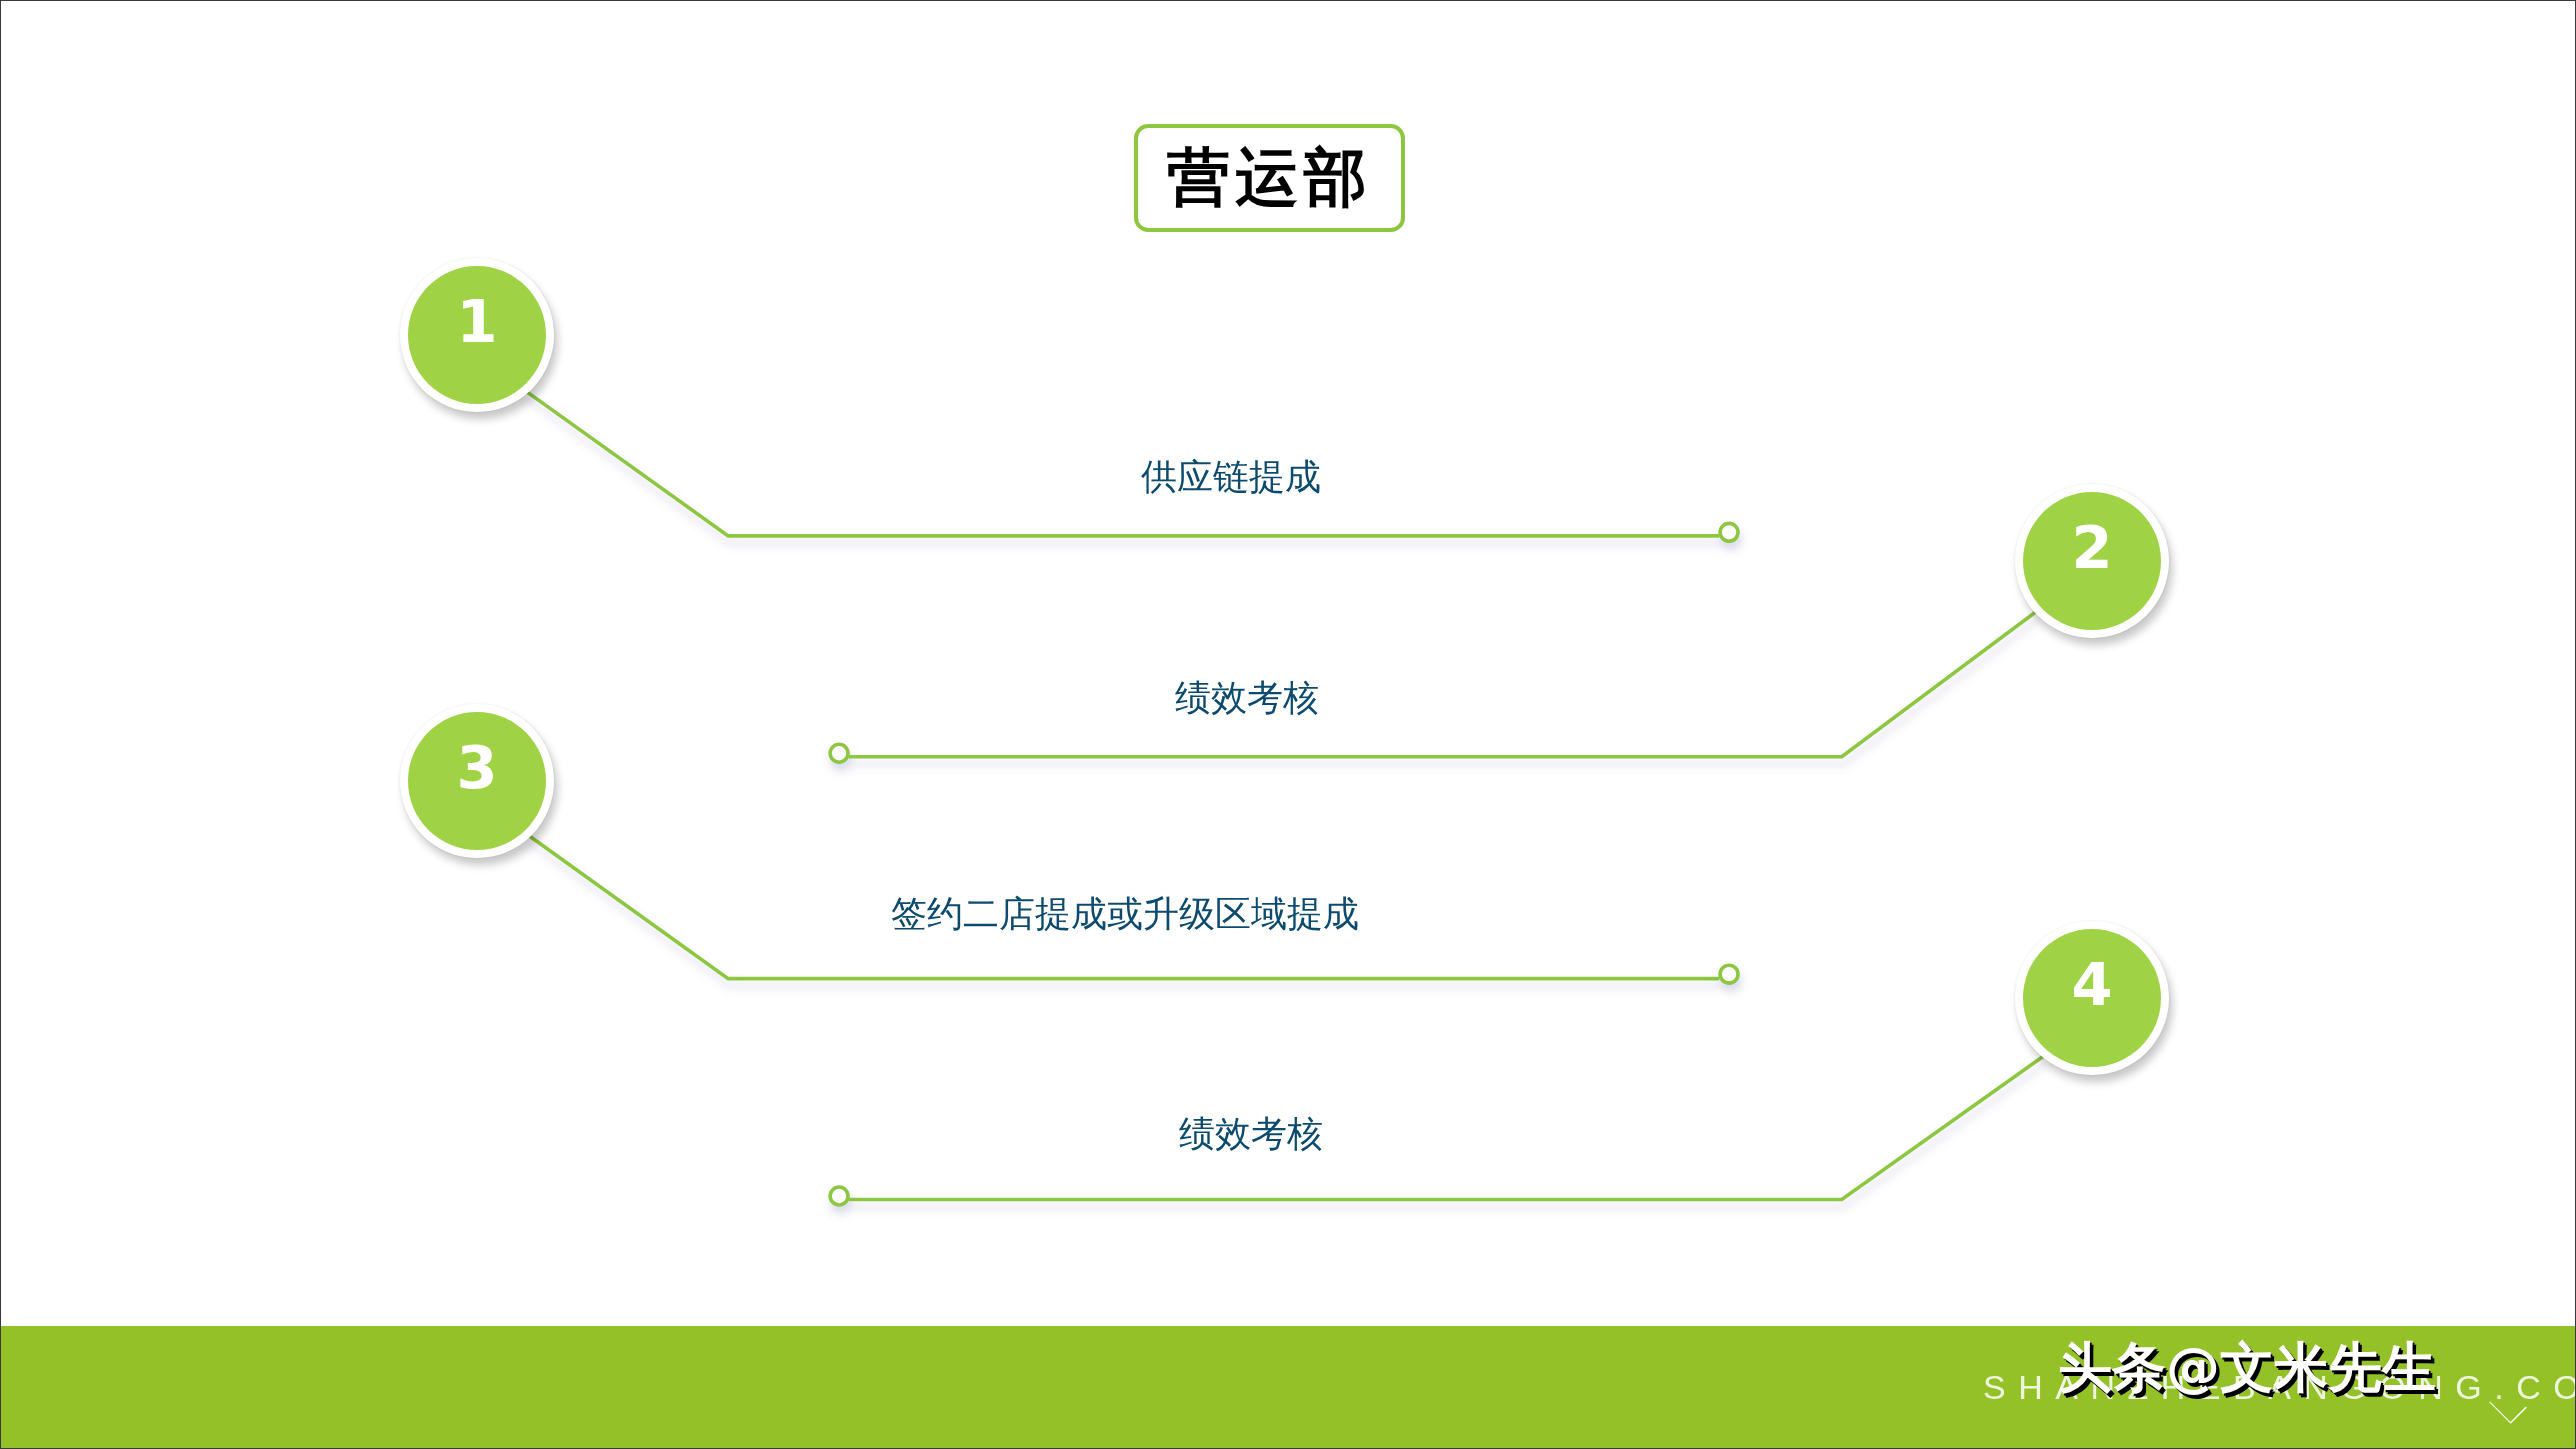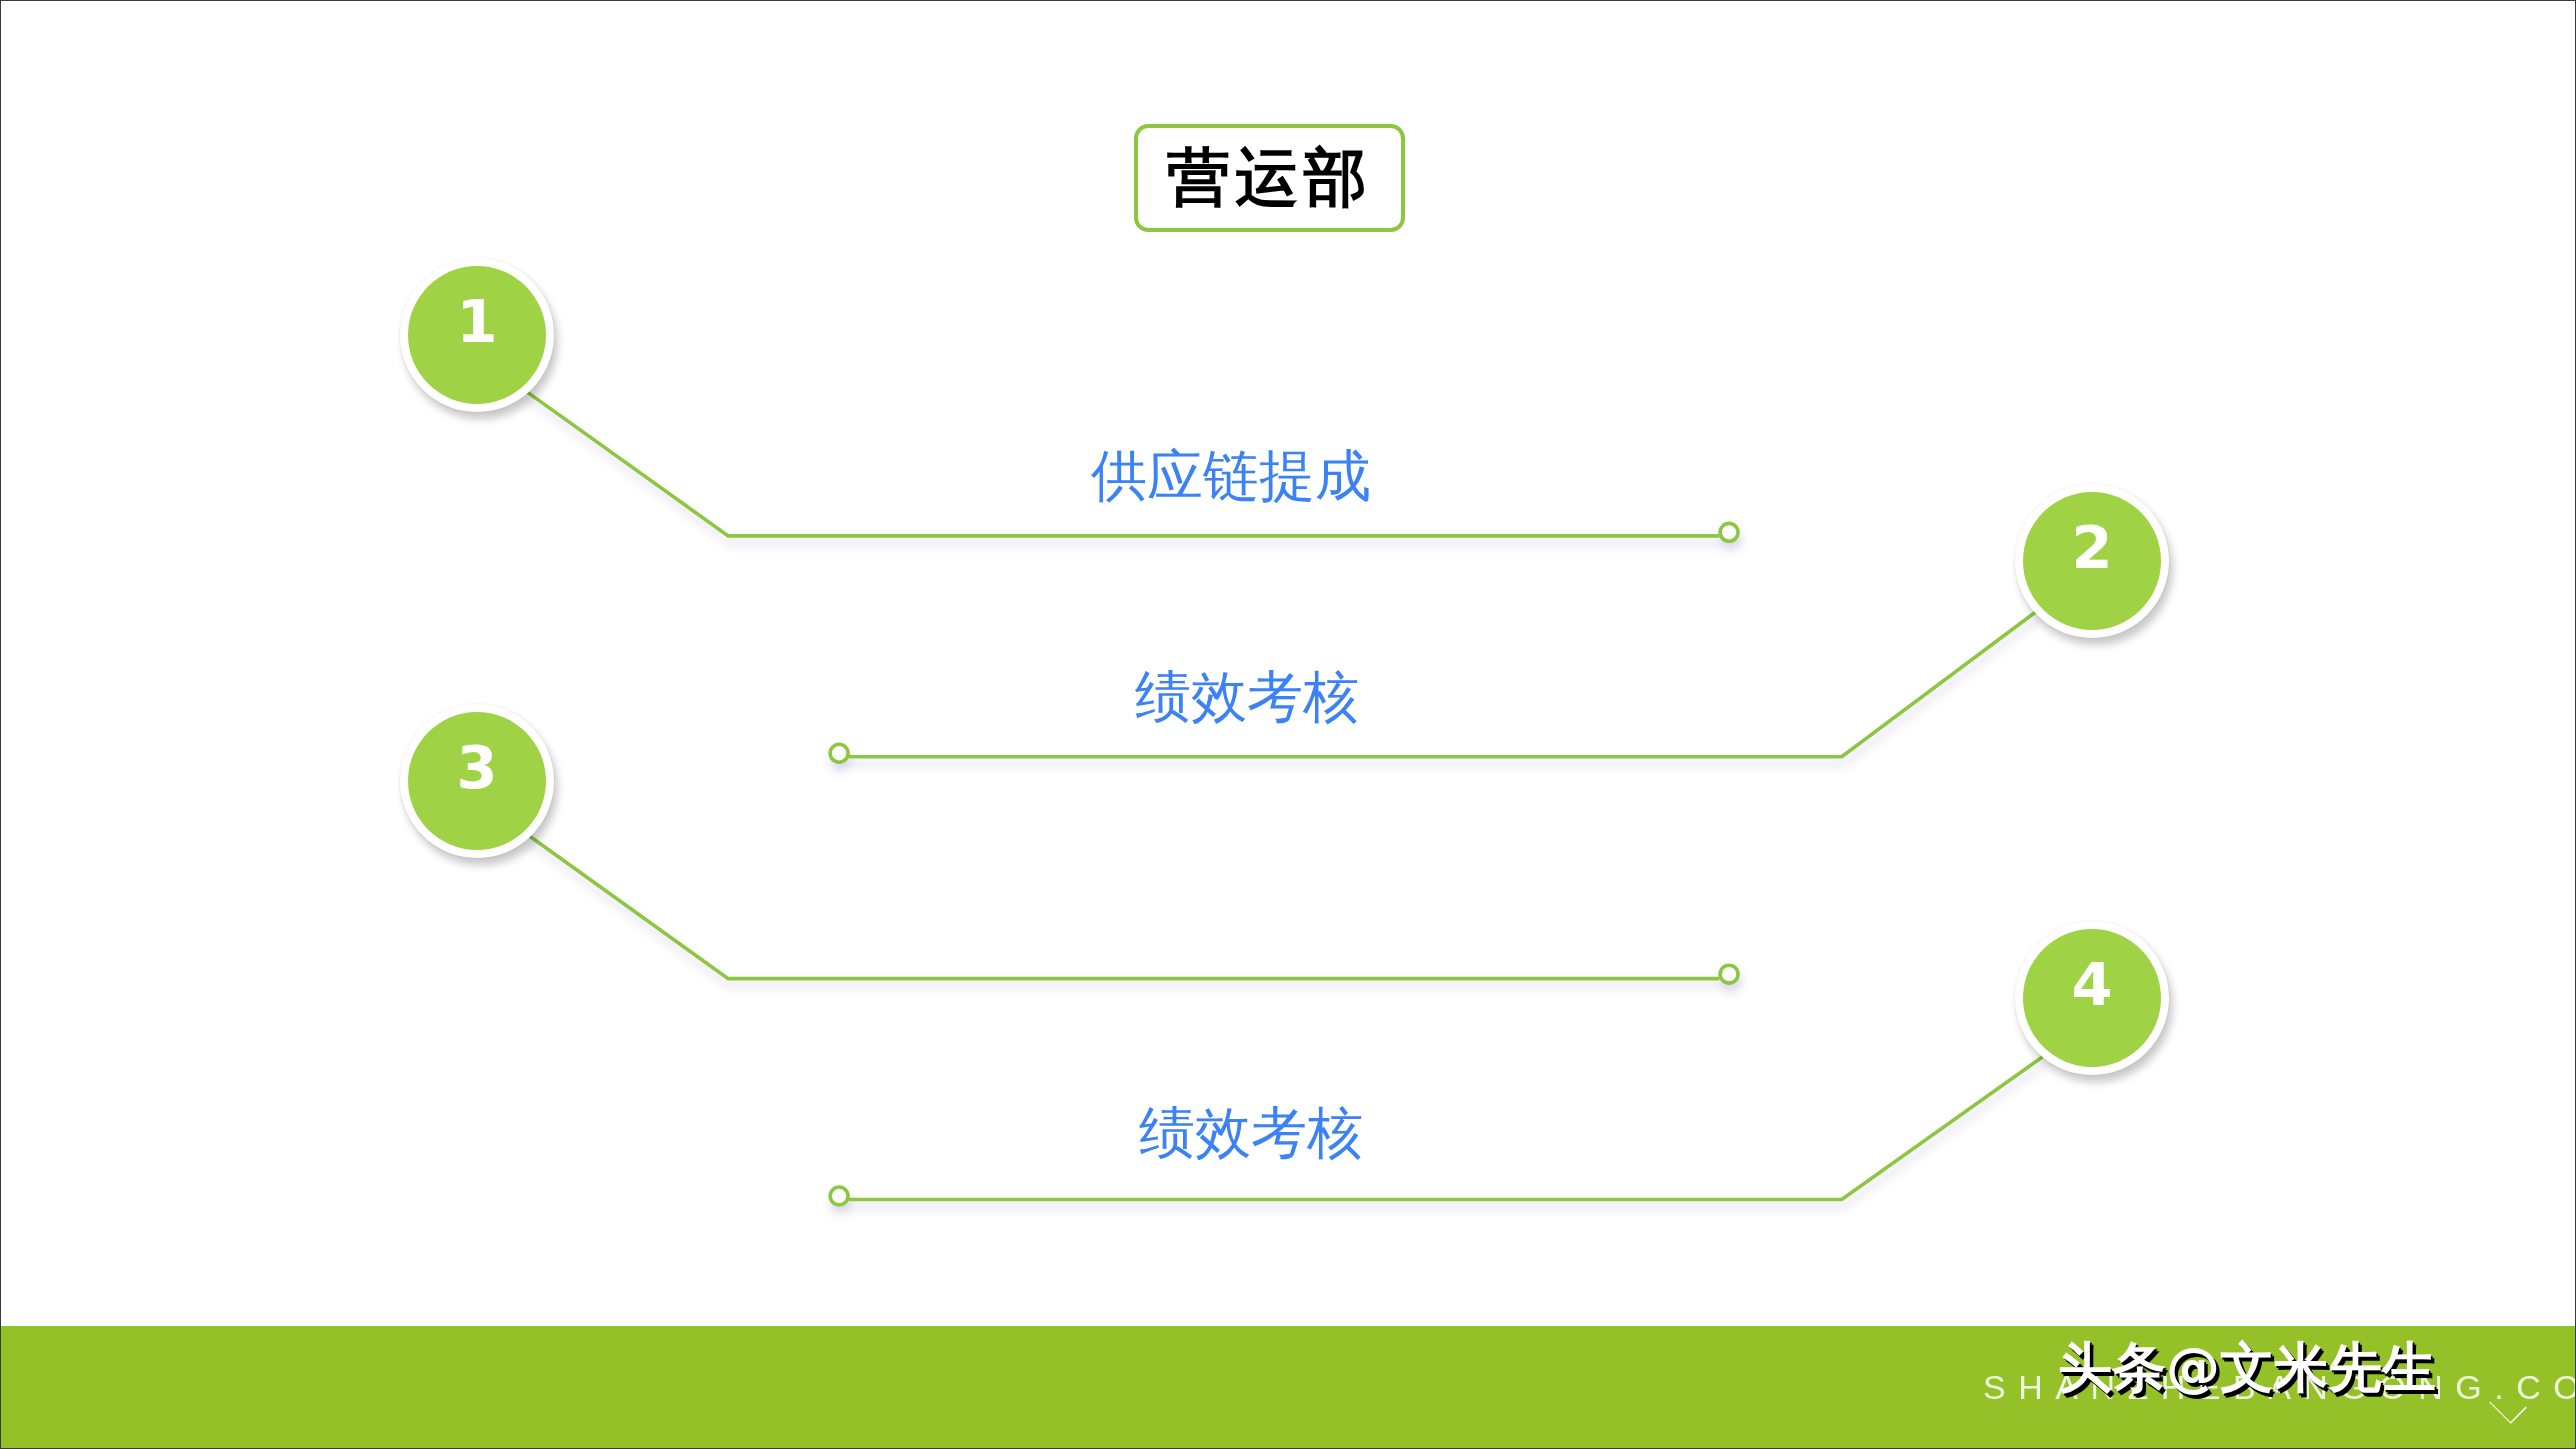--- a/index.html
+++ b/index.html
@@ -29,21 +29,21 @@
   .circle-inner {
     position: absolute; left: 8px; top: 8px; width: 138px; height: 138px;
     border-radius: 50%; background: #9fd345;
     display: flex; align-items: center; justify-content: center;
   }
   .circle-num {
     color: #ffffff; font-size: 59px; font-weight: bold; margin-top: -27px;
     font-family: "DejaVu Sans", sans-serif;
   }
   .label {
-    position: absolute; font-size: 56px; color: #3b82f6; white-space: nowrap;
+    position: absolute; font-size: 36px; color: #0c4a6e; white-space: nowrap;
     transform: translate(-50%, -50%);
   }
   .band {
     position: absolute; left: 0; top: 1325px; width: 100%; height: 125px;
     background: #93c127;
   }
   .band-en {
     position: absolute; left: 1982px; top: 1367px; color: rgba(255,255,255,0.85);
     font-size: 34px; letter-spacing: 12.5px; font-family: "Liberation Sans", sans-serif;
   }
@@ -105,20 +105,21 @@
       </div>
   </div>
   <div class="circle" style="left:2014px; top:920px;">
     <div class="circle-inner">
         <span class="circle-num">4</span>
       </div>
   </div>
 
   <div class="label" style="left:1230px; top:476px;">供应链提成</div>
   <div class="label" style="left:1246px; top:697px;">绩效考核</div>
+  <div class="label" style="left:1124px; top:913px;">签约二店提成或升级区域提成</div>
   <div class="label" style="left:1250px; top:1133px;text-align:center;">绩效考核</div>
 
   <div class="band"></div>
   <div class="band-en">SHANZHEBANGONG.COM</div>
   <div class="diamond"></div>
   <div class="watermark">头条@文米先生</div>
 
 </div>
 
 

